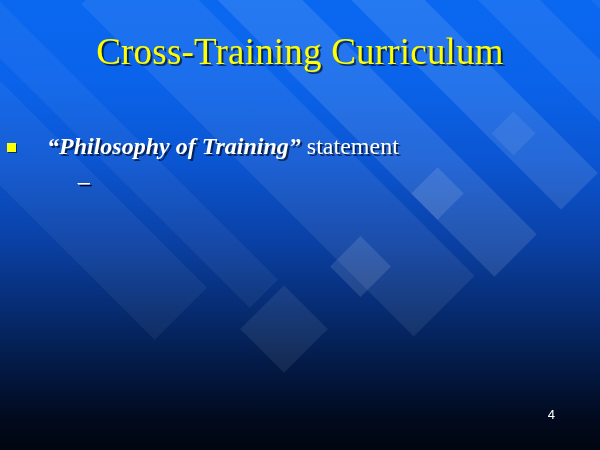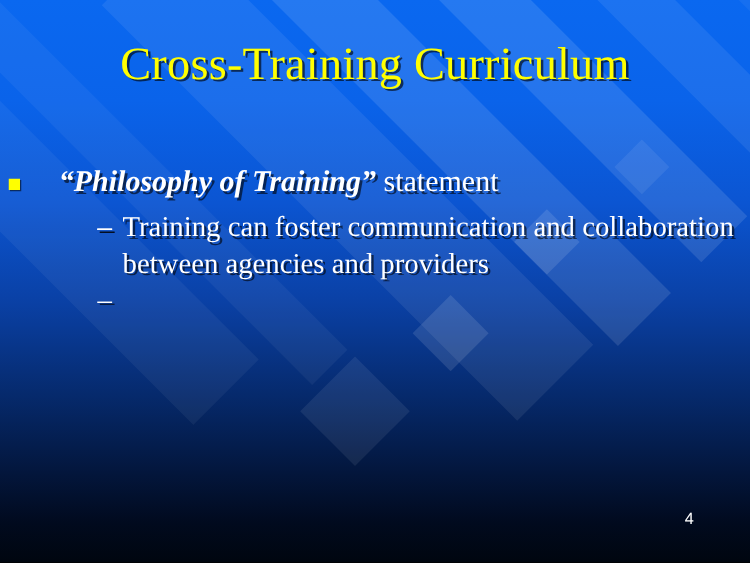--- a/index.html
+++ b/index.html
@@ -170,21 +170,20 @@
     <div class="lvl1">
       <span class="sq"></span><span class="emph">“Philosophy of Training”</span><span class="plain"> statement</span>
     </div>
 
     <div class="lvl2">
       <span class="dash">–</span>
     </div>
 
     <div class="lvl2">
       <span class="dash">–</span>
-      <span class="txt">Training can foster communication and collaboration between agencies and providers</span>
     </div>
 
     <div class="lvl2">
       <span class="dash">–</span>
     </div>
 
   </div>
 
   <div id="pagenum">4</div>
 

